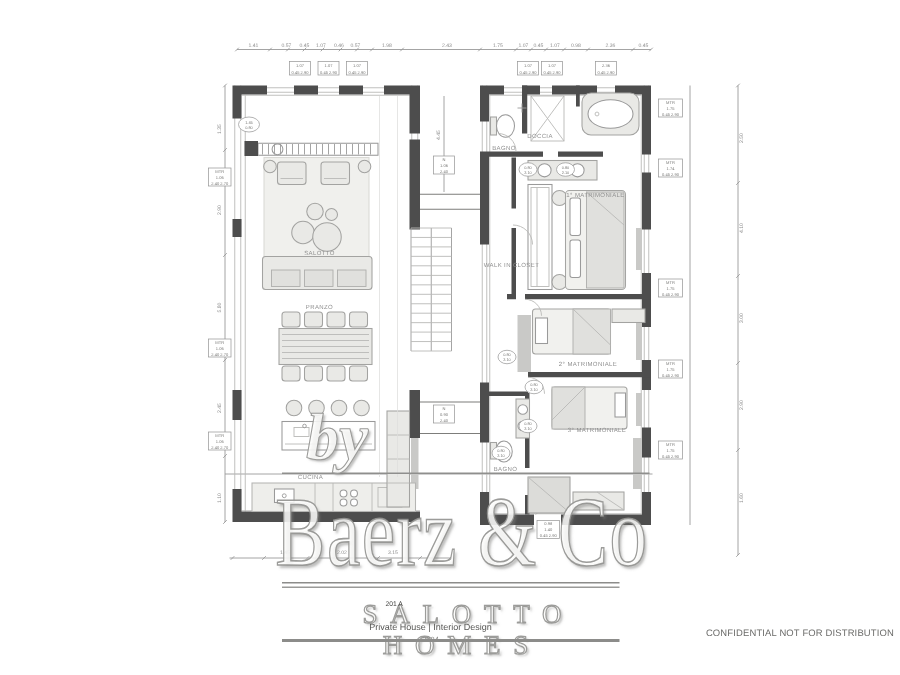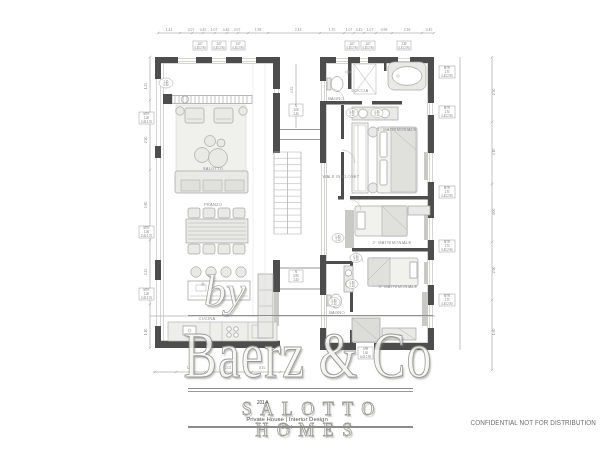--- a/index.html
+++ b/index.html
@@ -25,21 +25,21 @@
   .rlabel{font-size:4px;fill:#8f8f8f;letter-spacing:.25px;}
   .tagbox{fill:#ffffff;stroke:#9a9a9a;stroke-width:.5;}
   .tagT{font-size:2.7px;fill:#777775;}
   .cirT{font-size:2.6px;fill:#777775;}
 
   
   .wm{position:absolute;font-family:"Liberation Serif",serif;
       color:rgba(253,253,252,.85);
       -webkit-text-stroke:.8px rgba(145,145,143,.9);
       text-shadow:1.5px 1.5px 1.5px rgba(125,125,123,.5);}
-  #wm-by{left:204px;top:266px;font-size:44px;font-style:italic;
+  #wm-by{left:204px;top:266px;font-size:44px;font-style:italic;font-weight:bold;
       -webkit-text-stroke:.7px rgba(150,150,148,.95);}
   #wm-brand{left:183px;top:316px;width:250px;text-align:center;font-size:50px;
       letter-spacing:1px;transform:scaleY(1.32);transform-origin:top;}
   #wm-tagline{left:183px;top:399px;width:250px;text-align:center;font-size:18px;
       letter-spacing:8.5px;text-indent:8.5px;}
   .wm-rule{position:absolute;background:transparent;}
   #rule-top{left:188px;top:315px;width:245px;height:1px;background:#8f8f8d;}
   #rule-mid{left:188px;top:388px;width:225px;height:3.5px;box-sizing:border-box;
       border-top:1.5px solid #8c8c8a;border-bottom:1px solid #9a9a98;}
   #rule-bottom{left:188px;top:426px;width:225px;height:1.5px;background:#8c8c8a;}

